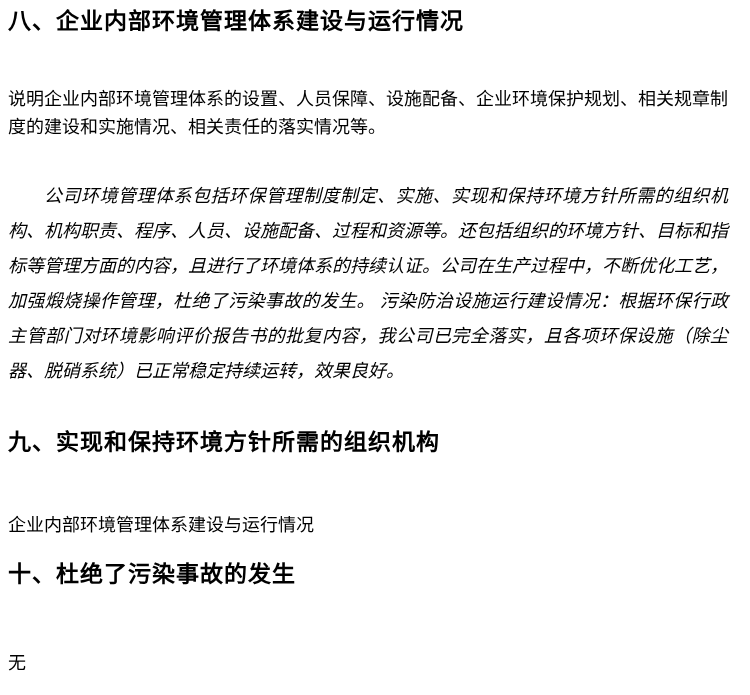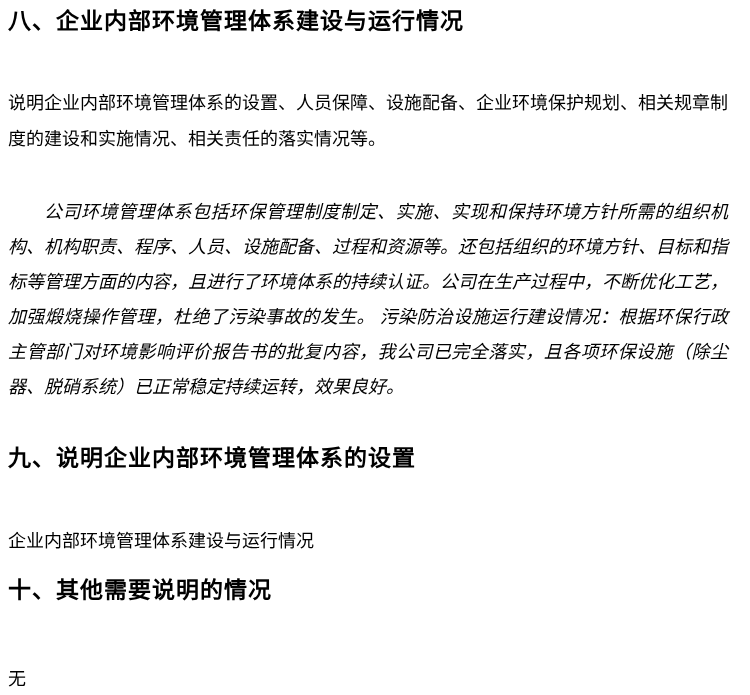--- a/index.html
+++ b/index.html
@@ -34,21 +34,21 @@
   .h-9 { margin-top: 38px; }
   .h-10 { margin-top: 20px; }
   .para {
     margin: 0;
     font-size: 18px;
     color: #000000;
     text-align: justify;
   }
   .p-intro {
     margin-top: 47px;
-    line-height: 36px;
+    line-height: 28px;
   }
   .p-body {
     margin-top: 38px;
     line-height: 35px;
     text-indent: 2em;
     font-style: italic;
   }
   .p-single {
     margin-top: 52px;
     line-height: 28px;
@@ -63,22 +63,22 @@
 
 <div class="page">
 
   <section>
     <h1 class="doc-heading h-8">八、企业内部环境管理体系建设与运行情况</h1>
     <p class="para p-intro">说明企业内部环境管理体系的设置、人员保障、设施配备、企业环境保护规划、相关规章制度的建设和实施情况、相关责任的落实情况等。</p>
     <p class="para p-body">公司环境管理体系包括环保管理制度制定、实施、实现和保持环境方针所需的组织机构、机构职责、程序、人员、设施配备、过程和资源等。还包括组织的环境方针、目标和指标等管理方面的内容，且进行了环境体系的持续认证。公司在生产过程中，不断优化工艺，加强煅烧操作管理，杜绝了污染事故的发生。 污染防治设施运行建设情况：根据环保行政主管部门对环境影响评价报告书的批复内容，我公司已完全落实，且各项环保设施（除尘器、脱硝系统）已正常稳定持续运转，效果良好。</p>
   </section>
 
   <section>
-    <h1 class="doc-heading h-9">九、说明企业内部环境管理体系的设置</h1>
+    <h1 class="doc-heading h-9">九、实现和保持环境方针所需的组织机构</h1>
     <p class="para p-single">企业内部环境管理体系建设与运行情况</p>
   </section>
 
   <section>
-    <h1 class="doc-heading h-10">十、其他需要说明的情况</h1>
+    <h1 class="doc-heading h-10">十、杜绝了污染事故的发生</h1>
     <p class="para p-last">无</p>
   </section>
 
 </div>
 
 </body></html>

